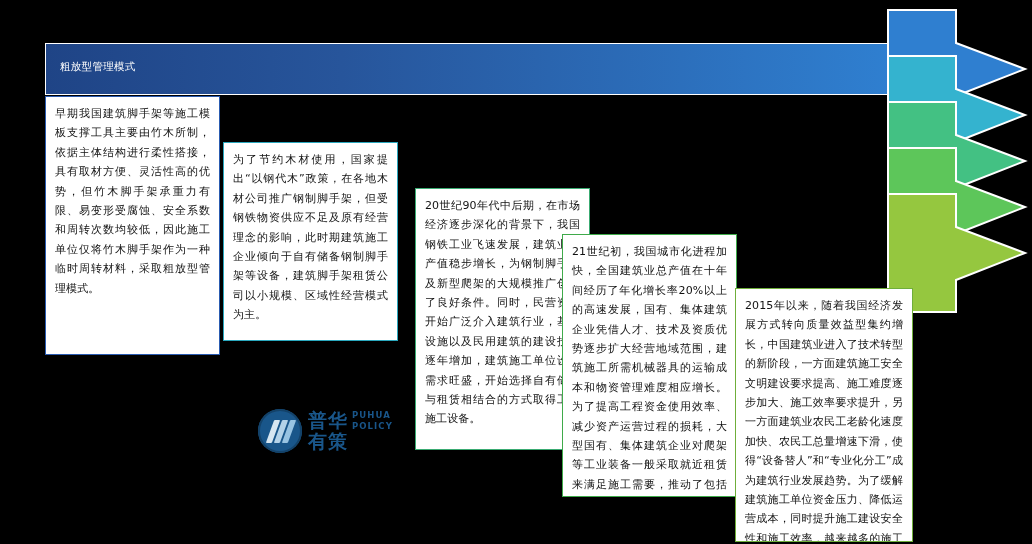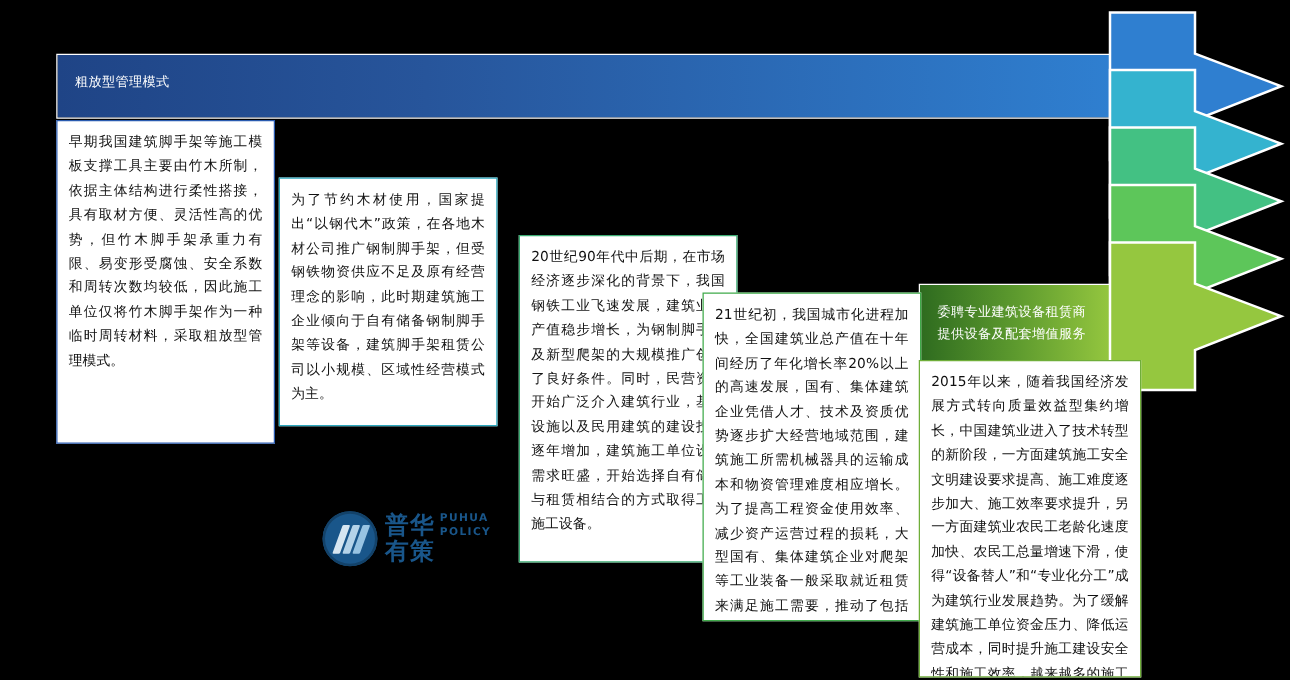--- a/index.html
+++ b/index.html
@@ -98,23 +98,20 @@
   </svg>
 
   <svg class="arrow-head" style="left:886px;top:98px;width:146px;height:125px;" viewBox="0 0 146 125" preserveAspectRatio="none">
     <polygon points="2,4 70,4 70,37 139,63 70,90 70,122 2,122" fill="#43c183" stroke="#ffffff" stroke-width="2"></polygon>
   </svg>
 
   <svg class="arrow-head" style="left:886px;top:144px;width:146px;height:125px;" viewBox="0 0 146 125" preserveAspectRatio="none">
     <polygon points="2,4 70,4 70,37 139,63 70,90 70,122 2,122" fill="#5dc65a" stroke="#ffffff" stroke-width="2"></polygon>
   </svg>
 
-  <div class="band" id="band-5" style="left:735px;top:227px;width:155px;height:62px;background:linear-gradient(90deg,#2e6b1f 0%,#5d9a2e 50%,#95c73f 100%);">
-    <span class="band-title">委聘专业建筑设备租赁商提供设备及配套增值服务</span>
-  </div>
   <svg class="arrow-head" style="left:886px;top:190px;width:146px;height:125px;" viewBox="0 0 146 125" preserveAspectRatio="none">
     <polygon points="2,4 70,4 70,37 139,63 70,90 70,122 2,122" fill="#95c73f" stroke="#ffffff" stroke-width="2"></polygon>
   </svg>
 
   <div class="txtbox" style="left:45px;top:96px;width:175px;height:259px;border:1.5px solid #2a5bb0;">
     <p>早期我国建筑脚手架等施工模板支撑工具主要由竹木所制，依据主体结构进行柔性搭接，具有取材方便、灵活性高的优势，但竹木脚手架承重力有限、易变形受腐蚀、安全系数和周转次数均较低，因此施工单位仅将竹木脚手架作为一种临时周转材料，采取粗放型管理模式。</p>
   </div>
 
   <div class="txtbox" style="left:223px;top:142px;width:175px;height:199px;border:1.5px solid #2aa7bd;">
     <p>为了节约木材使用，国家提出“以钢代木”政策，在各地木材公司推广钢制脚手架，但受钢铁物资供应不足及原有经营理念的影响，此时期建筑施工企业倾向于自有储备钢制脚手架等设备，建筑脚手架租赁公司以小规模、区域性经营模式为主。</p>

